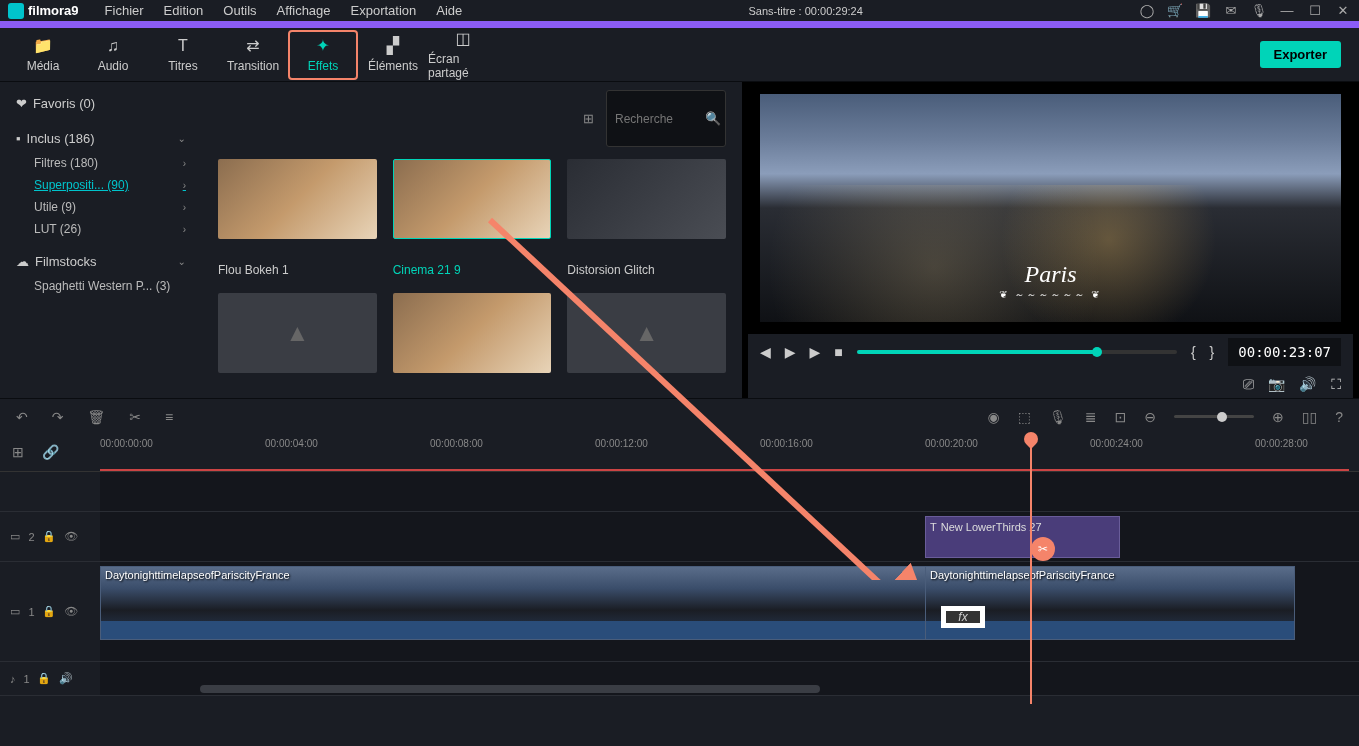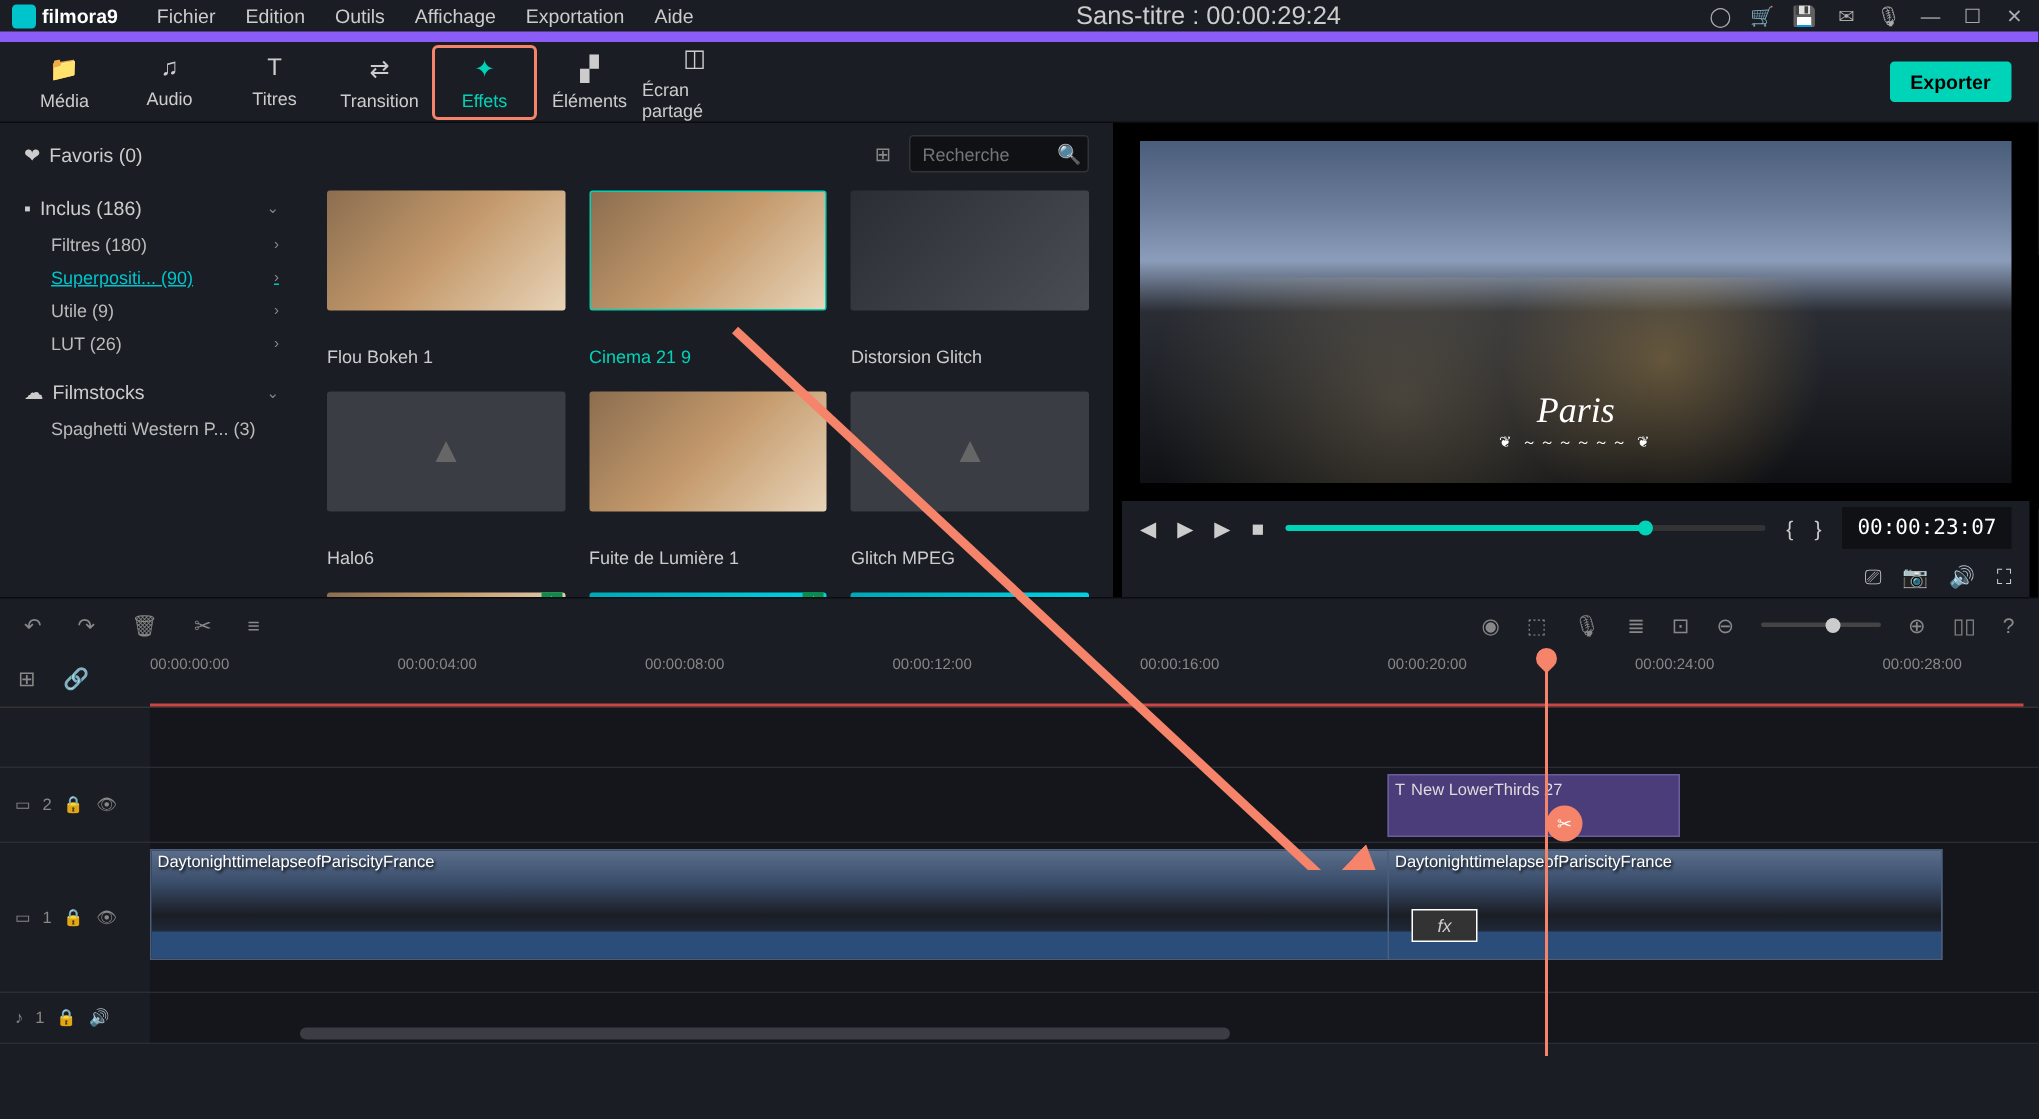--- a/index.html
+++ b/index.html
@@ -3,39 +3,39 @@
 <meta charset="utf-8">
 <style>
 *{box-sizing:border-box;margin:0;padding:0;font-family:Arial,sans-serif;user-select:none}
 body{background:#1a1d24;color:#ccc;font-size:13px;width:1359px;height:746px;overflow:hidden;position:relative}
 .titlebar{height:28px;background:#1a1d24;display:flex;align-items:center;padding:0 8px;border-bottom:7px solid #8b5cf6}
 .logo{display:flex;align-items:center;gap:4px;margin-right:16px}
 .logo-icon{width:16px;height:16px;background:#00c4cc;border-radius:3px;position:relative}
 .logo-text{font-weight:bold;color:#fff;font-size:13px}
 .menu{display:flex;gap:0}
 .menu-item{padding:4px 10px;cursor:pointer;color:#ccc}
-.title-center{flex:1;text-align:center;color:#ccc;font-size:17px}
+.title-center{flex:1;text-align:center;color:#ccc;font-size:11px}
 .window-controls{display:flex;gap:12px;align-items:center}
 .wc-icon{width:16px;height:16px;display:flex;align-items:center;justify-content:center;cursor:pointer;color:#aaa}
 .main-toolbar{height:54px;background:#1a1d24;display:flex;align-items:center;padding:0 8px;border-bottom:1px solid #0a0c10}
 .tab-btn{display:flex;flex-direction:column;align-items:center;justify-content:center;width:70px;height:50px;cursor:pointer;color:#ccc;gap:4px}
 .tab-btn.active{color:#00d4b8;border:2px solid #f5846a;border-radius:4px}
 .tab-icon{font-size:16px}
 .tab-label{font-size:12px}
 .export-btn{margin-left:auto;margin-right:10px;background:#00d4b8;color:#000;padding:6px 14px;border:none;border-radius:3px;font-weight:bold;cursor:pointer;font-size:13px}
 .workspace{display:flex;height:316px}
 .sidebar{width:202px;background:#1a1d24;padding:8px 12px;overflow:hidden}
 .side-item{padding:6px 4px;display:flex;align-items:center;gap:6px;cursor:pointer;color:#ccc}
 .side-sub{padding:4px 4px 4px 22px;display:flex;justify-content:space-between;align-items:center;cursor:pointer;color:#bbb;font-size:12px}
 .side-sub.active{color:#00c4cc;text-decoration:underline}
 .chevron{color:#888;font-size:10px}
 .content-area{flex:1;background:#1a1d24;padding:8px 16px;overflow:hidden;position:relative;max-width:540px}
 .content-header{display:flex;justify-content:flex-end;align-items:center;gap:12px;margin-bottom:12px}
 .grid-icon{color:#888;cursor:pointer}
-.search-box{background:#0f1115;border:1px solid #333;border-radius:3px;padding:4px 8px;display:flex;align-items:center;width:120px}
+.search-box{background:#0f1115;border:1px solid #333;border-radius:3px;padding:20px 8px;display:flex;align-items:center;width:120px}
 .search-box input{background:none;border:none;color:#ccc;outline:none;width:90px;font-size:12px}
 .effects-grid{display:grid;grid-template-columns:repeat(3,1fr);gap:16px}
 .effect-card{cursor:pointer}
 .effect-thumb{width:100%;height:80px;background:linear-gradient(135deg,#8b6d4f,#c49a6c,#e8d4b8);border-radius:2px;position:relative;overflow:hidden}
 .effect-thumb.selected{border:1px solid #00d4b8}
 .effect-thumb.gray{background:#3a3d44;display:flex;align-items:center;justify-content:center;color:#666;font-size:24px}
 .effect-thumb.dark{background:linear-gradient(135deg,#2a2d34,#4a4d54)}
 .effect-thumb.cyan{background:linear-gradient(135deg,#00a8b8,#00d4e8)}
 .effect-name{margin-top:24px;font-size:12px;color:#ccc}
 .effect-name.active{color:#00d4b8}
@@ -65,21 +65,21 @@
 .ruler-line{position:absolute;bottom:0;left:100px;right:10px;height:2px;background:#c44}
 .track{height:50px;display:flex;border-bottom:1px solid #2a2d34;position:relative}
 .track.tall{height:100px}
 .track-head{width:100px;display:flex;align-items:center;gap:8px;padding:0 10px;color:#888;font-size:11px}
 .track-body{flex:1;position:relative;background:#14161c}
 .title-clip{position:absolute;left:825px;top:4px;width:195px;height:42px;background:#4a3d7a;border:1px solid #6a5d9a;display:flex;align-items:flex-start;padding:4px;color:#ddd;font-size:11px;gap:4px}
 .video-clip{position:absolute;left:0;top:4px;width:1195px;height:74px;background:linear-gradient(180deg,#5a6d8a 0%,#3a4d6a 30%,#1a1d24 60%,#2a3d5a 100%);border:1px solid #4a5d7a;overflow:hidden}
 .video-clip.second{left:825px;width:370px}
 .clip-label{position:absolute;top:2px;left:4px;color:#fff;font-size:11px;text-shadow:1px 1px 2px #000;white-space:nowrap}
 .clip-audio{position:absolute;bottom:0;left:0;right:0;height:18px;background:#2a4d7a}
-.fx-badge{position:absolute;left:841px;top:44px;width:44px;height:22px;border:1px solid #ffffff;background:#333;display:flex;align-items:center;justify-content:center;color:#ccc;font-style:italic;font-size:12px;z-index:5}
+.fx-badge{position:absolute;left:841px;top:44px;width:44px;height:22px;border:5px solid #ffffff;background:#333;display:flex;align-items:center;justify-content:center;color:#ccc;font-style:italic;font-size:12px;z-index:5}
 .playhead{position:absolute;left:1030px;top:0;bottom:0;width:2px;background:#f5846a;z-index:10}
 .playhead-head{position:absolute;top:-2px;left:-6px;width:14px;height:14px;background:#f5846a;border-radius:50% 50% 50% 0;transform:rotate(-45deg)}
 .scissors-badge{position:absolute;left:1020px;top:28px;width:24px;height:24px;background:#f5846a;border-radius:12px;display:flex;align-items:center;justify-content:center;color:#fff;z-index:11;font-size:12px}
 .arrow-annotation{position:absolute;left:480px;top:210px;width:470px;height:370px;pointer-events:none;z-index:20}
 .scrollbar-h{position:absolute;bottom:2px;left:100px;width:620px;height:8px;background:#3a3d44;border-radius:4px}
 </style>
 </head>
 <body>
 
 <div class="titlebar">

